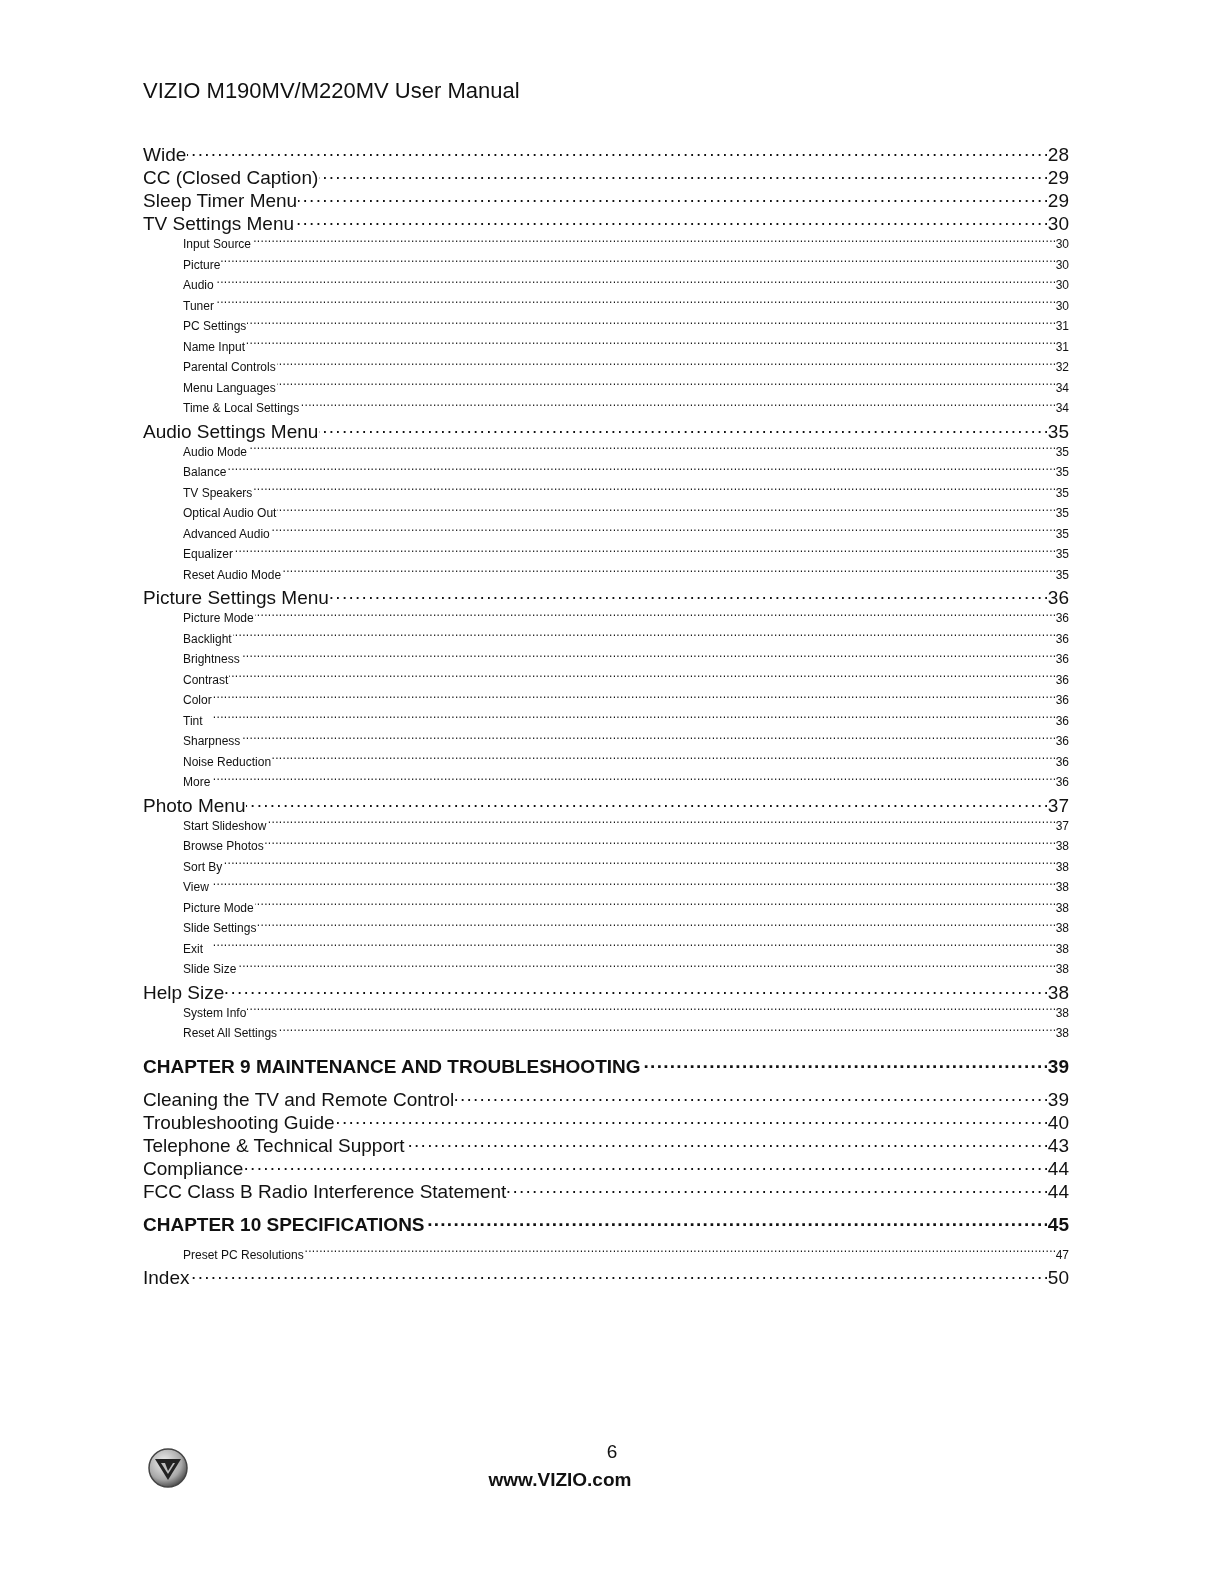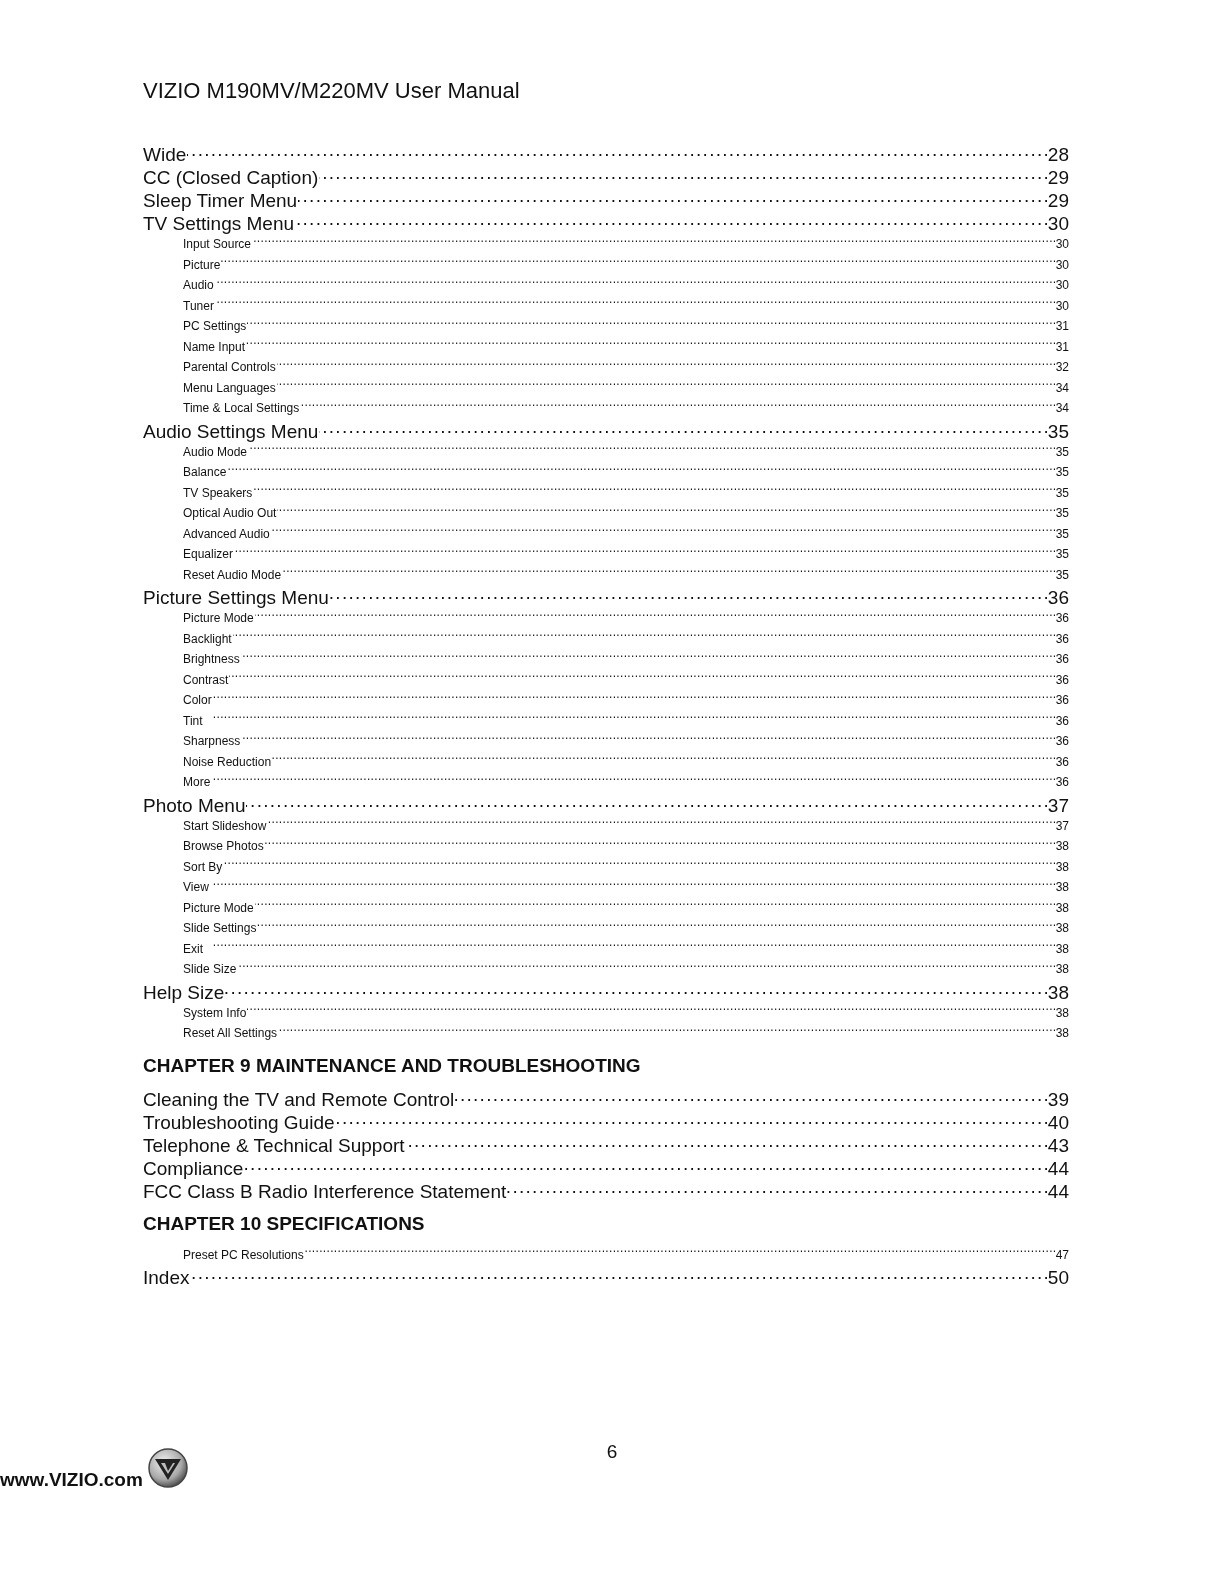--- a/index.html
+++ b/index.html
@@ -13,25 +13,25 @@
   .row .leader::after {
     content: ". . . . . . . . . . . . . . . . . . . . . . . . . . . . . . . . . . . . . . . . . . . . . . . . . . . . . . . . . . . . . . . . . . . . . . . . . . . . . . . . . . . . . . . . . . . . . . . . . . . . . . . . . . . . . . . . . . . . . . . . . . . . . . . . . . . . . . . . . . . . . . . . . . . . . . . . . . . . . . . . . . . . . . . . . . . . . . . . . . . . . . . . . . . . . . . . . . . . . . . . . . . . . . . . . . . . . . . . . . . . . . . . . . . . . .";
     letter-spacing: -2px;
     position: absolute; right: 0; bottom: 0; white-space: nowrap; direction: rtl;
   }
   .row .leader { height: 1em; }
   .row .page { flex: 0 0 auto; text-align: left; padding-left: 1px; }
   .l1 { font-size: 19px; line-height: 23px; height: 23px; }
   .l2 { font-size: 12px; line-height: 20.5px; height: 20.5px; padding-left: 40px; }
   .l2 .leader::after { letter-spacing: -1.5px; }
-  .chap { font-size: 19px; font-weight: bold; line-height: 23px; height: 23px; margin-top: 10px; margin-bottom: 10px; flex-direction: column; }
+  .chap { font-size: 19px; font-weight: bold; line-height: 23px; height: 23px; margin-top: 10px; margin-bottom: 10px; }
   .gap-after { margin-bottom: 10px; }
   .footer-logo { position: absolute; left: 147px; top: 1447px; width: 42px; height: 42px; }
   .footer-page { position: absolute; left: 0; width: 1224px; top: 1441px; text-align: center; font-size: 19px; }
-  .footer-url { position: absolute; left: 0; width: 1120px; top: 1469px; text-align: left; font-size: 19px; font-weight: bold; }
+  .footer-url { position: absolute; left: 0; width: 1120px; top: 1469px; text-align: center; font-size: 19px; font-weight: bold; }
 </style>
 </head>
 <body>
 
 <div class="header">VIZIO M190MV/M220MV User Manual</div>
 
 <div class="toc" id="toc">
     <div class="row l1">
       <span class="label">Wide</span>
       <span class="leader"></span>

